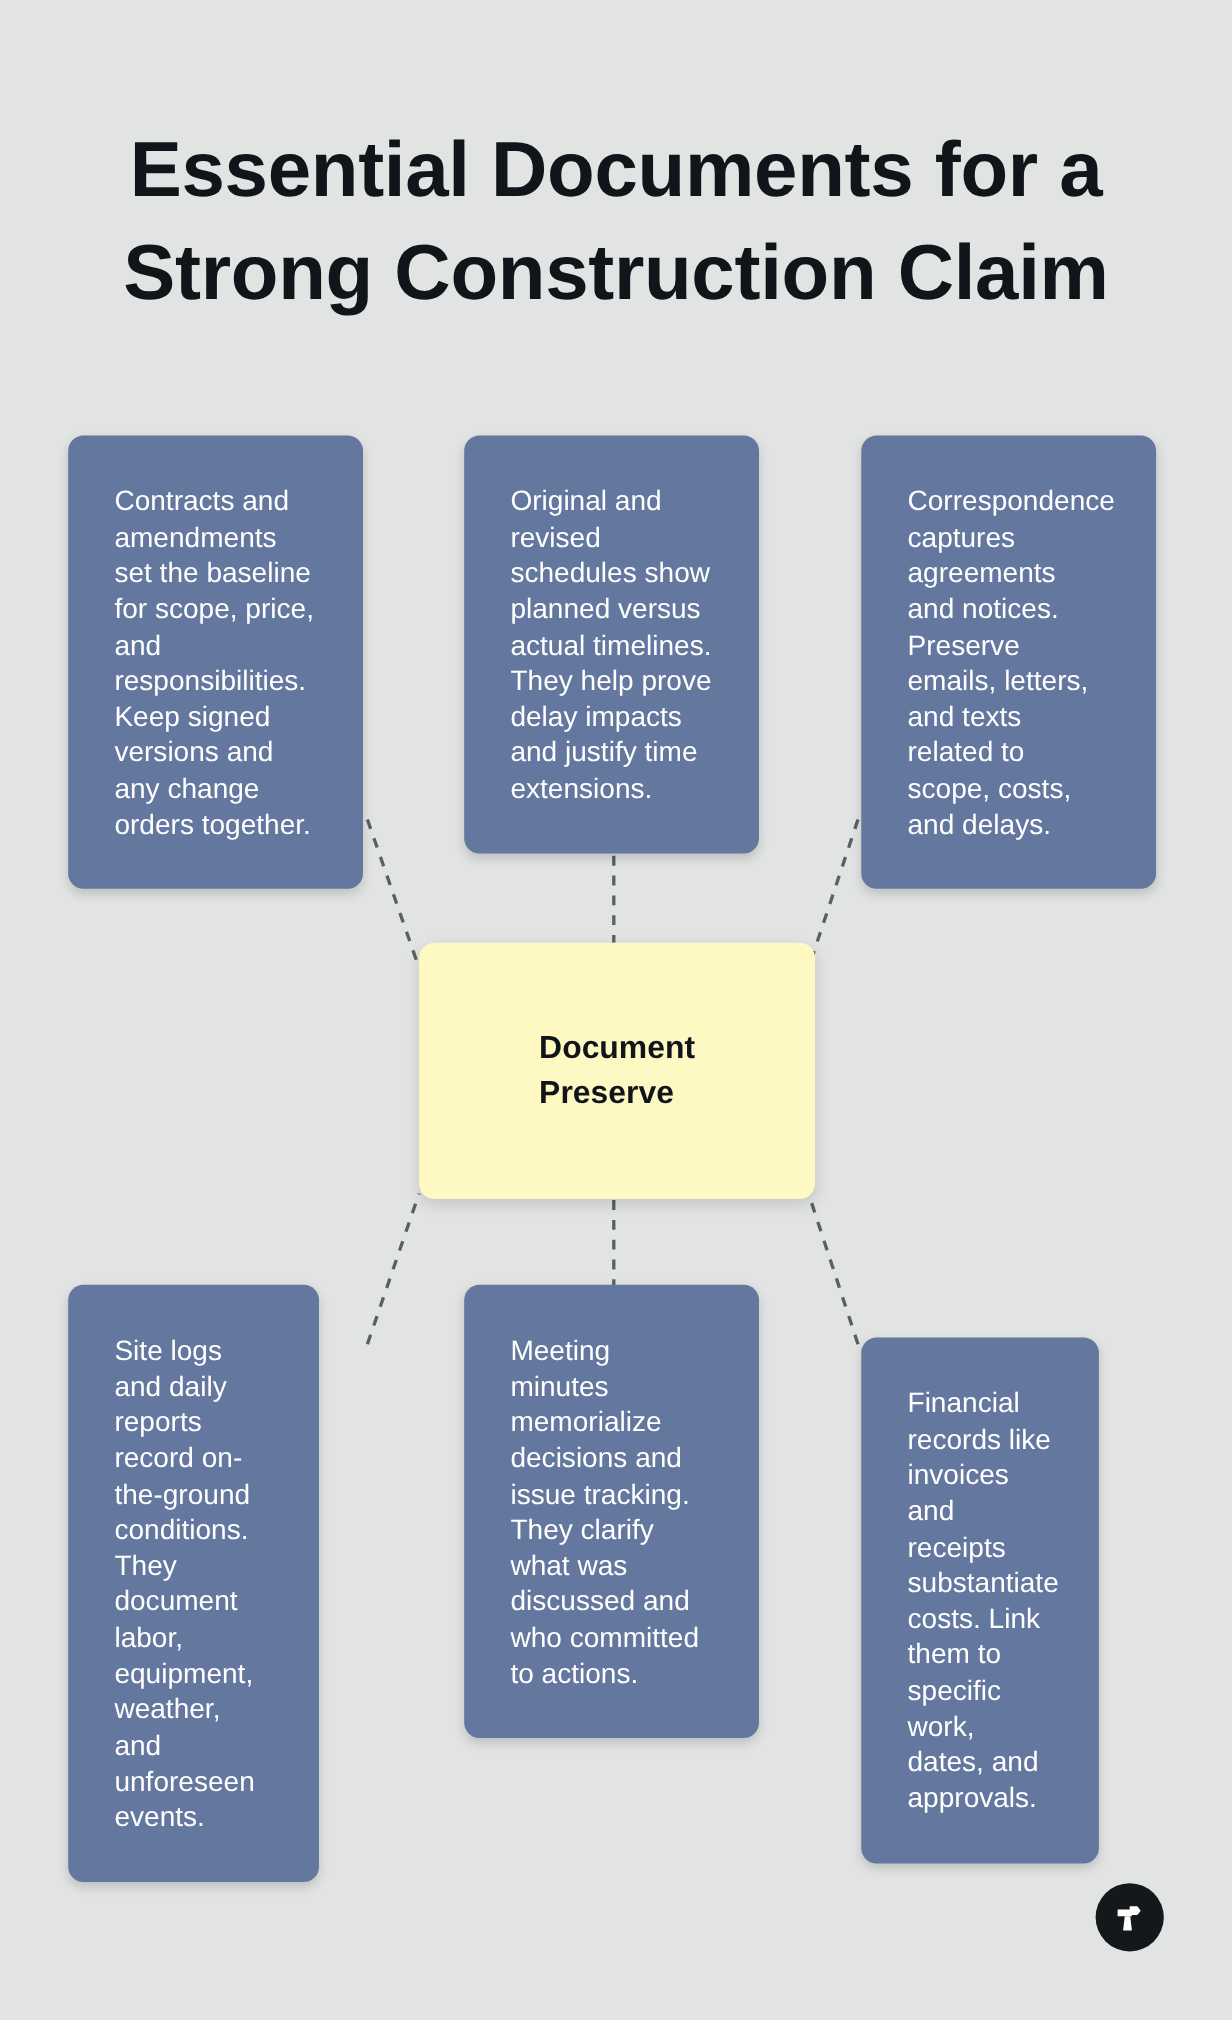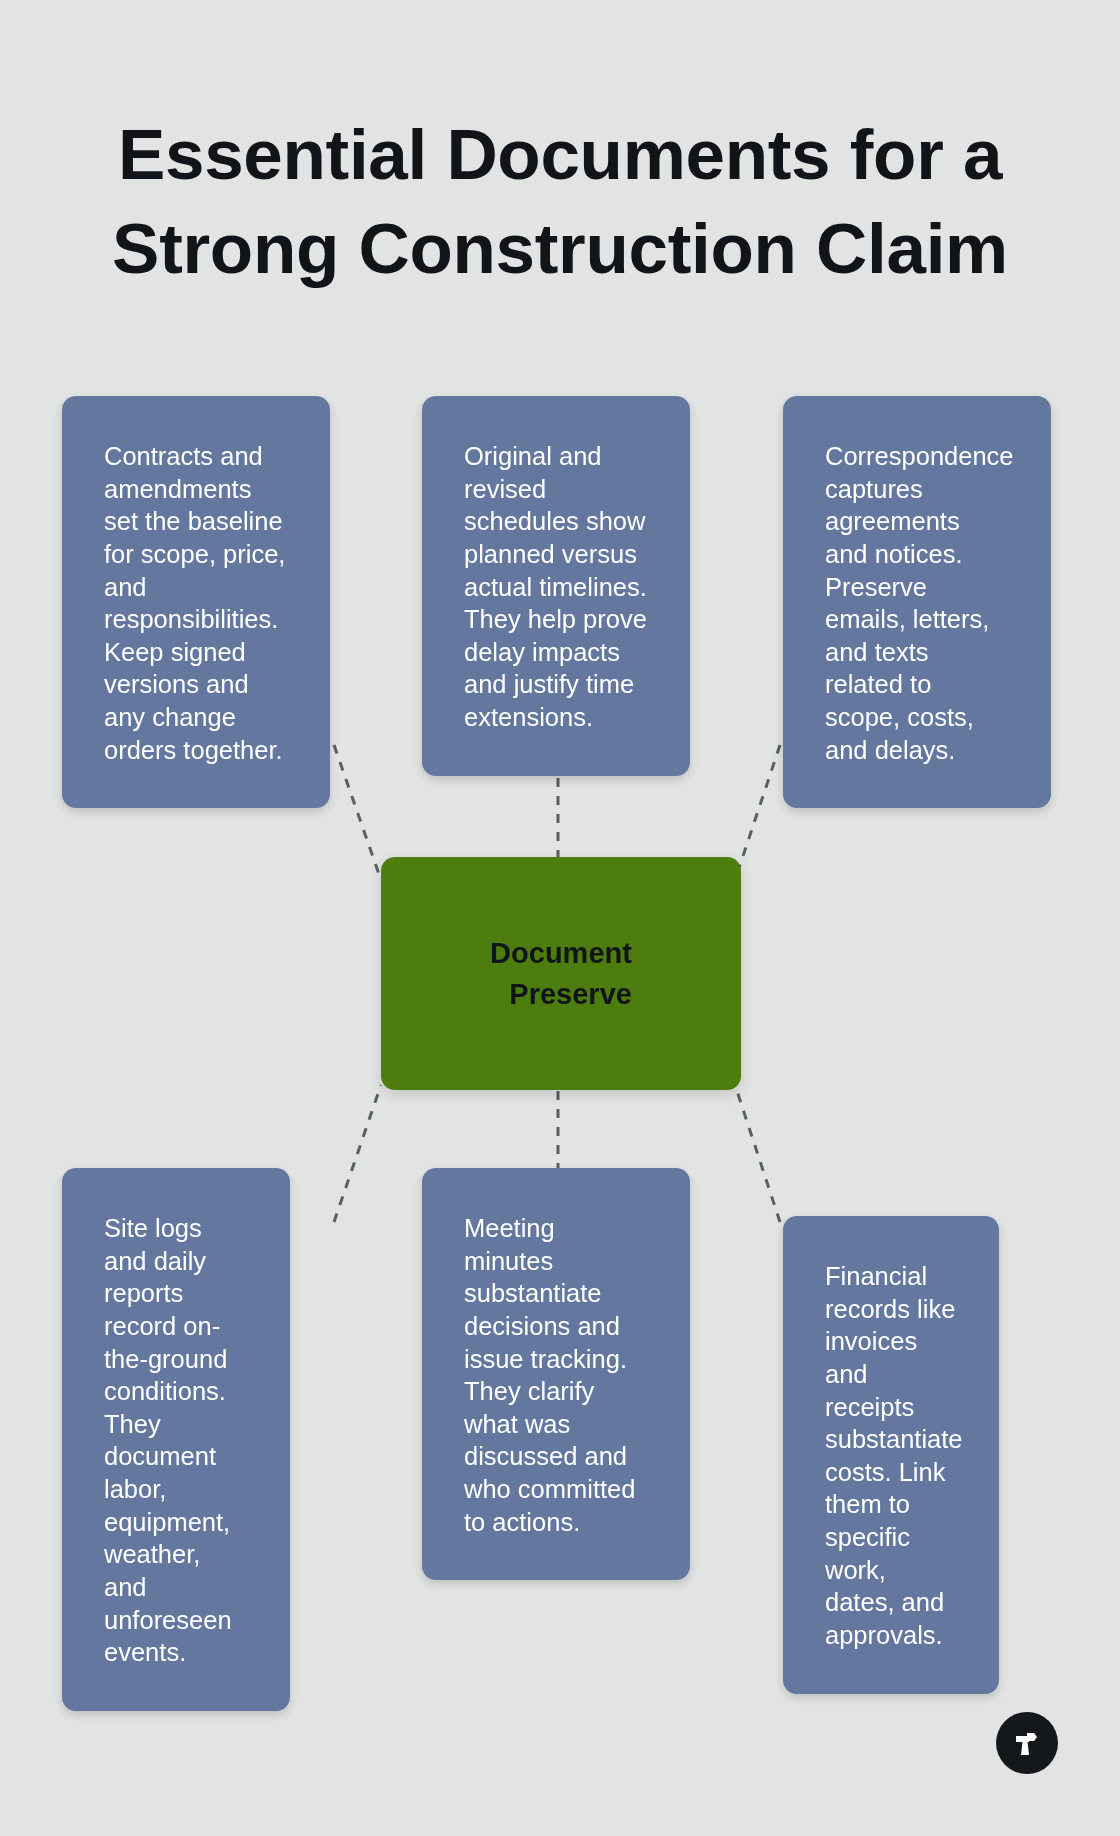--- a/index.html
+++ b/index.html
@@ -48,26 +48,26 @@
     background: #63779f;
     color: #ffffff;
     padding: 28px 26px 26px 26px;
     font-size: 25.5px;
     line-height: 1.28;
   }
   .leaf p {
     margin: 16px;
   }
   .center {
-    background: #4d7c0f;
+    background: #fef9c3;
     color: #11151a;
     display: flex;
     align-items: center;
     justify-content: center;
-    text-align: right;
+    text-align: left;
     font-size: 29px;
     line-height: 1.4;
     font-weight: bold;
     box-shadow: 0 5px 14px rgba(0,0,0,0.13);
   }
   .center span { display: block; max-width: 240px; }
 
   
   #node-0 { left: 62px;  top: 396px;  width: 268px; }
   #node-1 { left: 422px; top: 396px;  width: 268px; }
@@ -126,21 +126,21 @@
       <span>Document</span>
       <span>Preserve</span>
     </span>
   </div>
 
   <div class="node leaf" id="node-3">
     <p>Site logs and daily reports record on-the-ground conditions. They document labor, equipment, weather, and unforeseen events.</p>
   </div>
 
   <div class="node leaf" id="node-4">
-    <p>Meeting minutes substantiate decisions and issue tracking. They clarify what was discussed and who committed to actions.</p>
+    <p>Meeting minutes memorialize decisions and issue tracking. They clarify what was discussed and who committed to actions.</p>
   </div>
 
   <div class="node leaf" id="node-5">
     <p>Financial records like invoices and receipts substantiate costs. Link them to specific work, dates, and approvals.</p>
   </div>
 
   <div class="logo">
     <span>
       <svg width="38" height="38" viewBox="0 0 38 38">
         <g fill="#ffffff">

